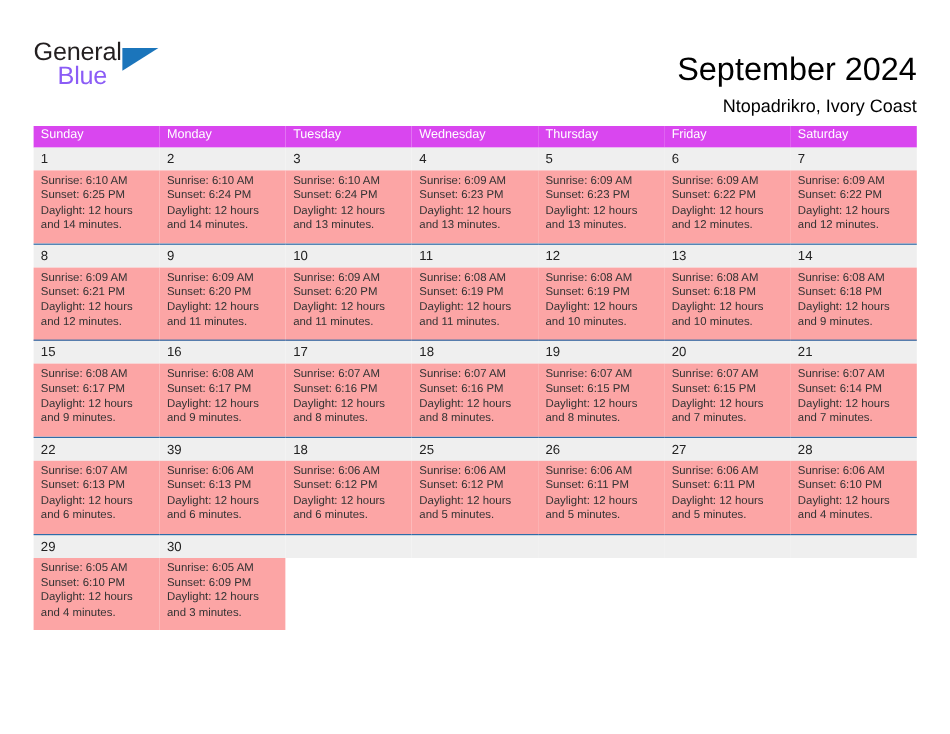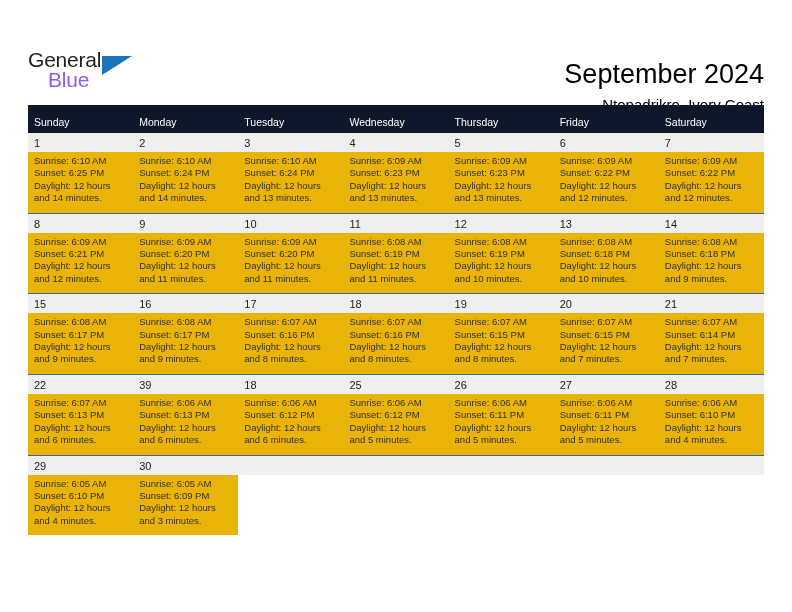--- a/index.html
+++ b/index.html
@@ -22,21 +22,20 @@
     box-sizing: border-box;
   }
 
   
   .header {
     position: absolute;
     left: 28px;
     top: 28px;
     right: 28px;
     height: 62px;
-    margin-top: 16px;
   }
   .brand {
     position: absolute;
     left: 0;
     top: 4px;
     width: 120px;
     height: 46px;
   }
   .brand-general {
     position: absolute;
@@ -91,42 +90,42 @@
   
   .calendar {
     position: absolute;
     left: 28px;
     top: 105px;
     width: 736px;
     border-collapse: collapse;
     table-layout: fixed;
   }
   .calendar th {
-    background: #0f172a;
+    background: #d946ef;
     color: #ffffff;
     font-size: 10.5px;
     font-weight: 400;
     text-align: left;
-    padding: 11px 0 5px 6px;
+    padding: 1px 0 5px 6px;
     height: 12px;
     border: none;
   }
   .daynum-row td {
     background: #efefef;
     font-size: 11px;
     color: #222222;
     padding: 4px 0 3px 6px;
     border-top: 1.5px solid #2e6da8;
     vertical-align: top;
   }
   .daynum-row.first td {
     border-top: none;
   }
   .detail-row td {
-    background: #eab308;
+    background: #fca5a5;
     font-size: 9.5px;
     color: #333333;
     padding: 3px 0 8px 6px;
     vertical-align: top;
     line-height: 12.4px;
   }
   .detail-row td .line {
     display: block;
     white-space: nowrap;
   }

